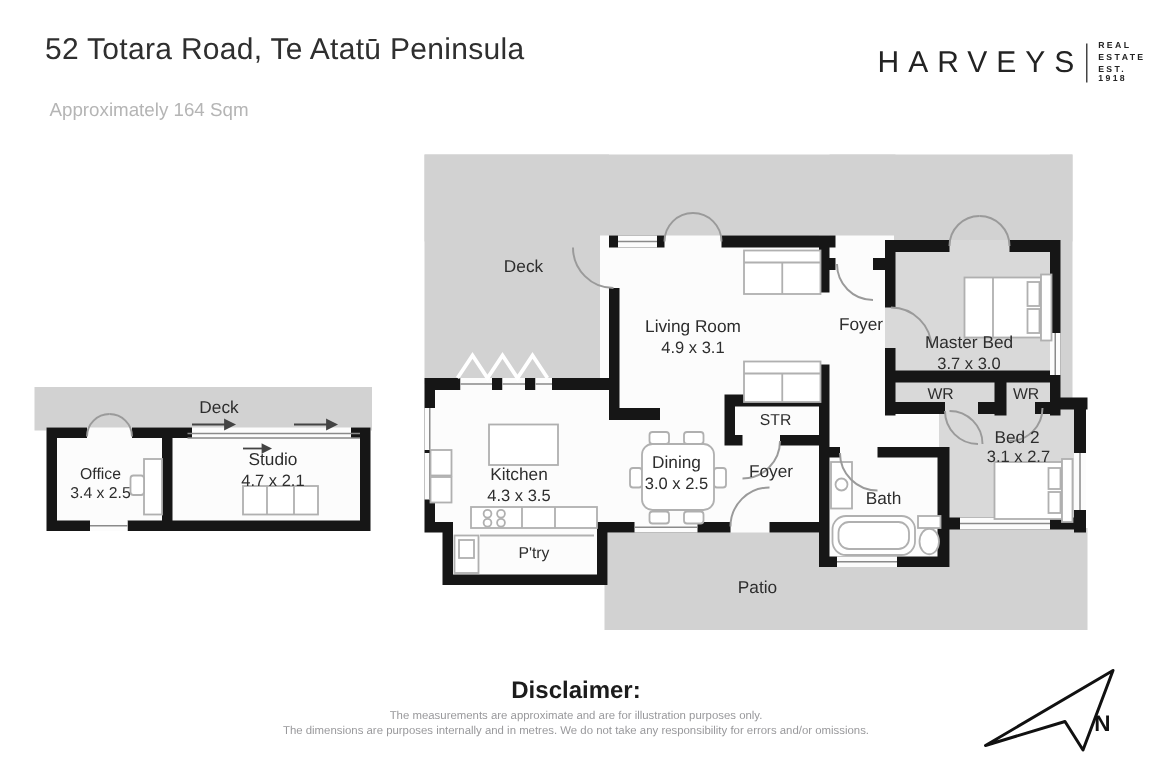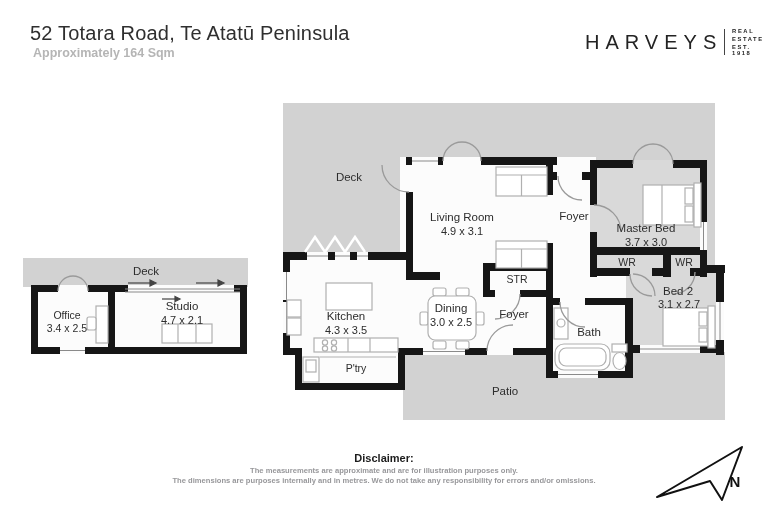--- a/index.html
+++ b/index.html
@@ -1,29 +1,29 @@
 <!DOCTYPE html>
 <html><head>
 <meta charset="utf-8">
 <style>
   html,body{margin:0;padding:0;background:#fff;}
   #page{position:relative;width:768px;height:512px;background:#fff;overflow:hidden;
         font-family:"Liberation Sans",sans-serif;}
   
   #title{position:absolute;left:30px;top:22px;font-size:20px;color:#2f2f2f;letter-spacing:.2px;}
-  #subtitle{position:absolute;left:33px;top:46px;font-size:12.5px;color:#b5b5b5;font-weight:bold;}
+  #subtitle{position:absolute;left:33px;top:66px;font-size:12.5px;color:#b5b5b5;}
   #logo{position:absolute;left:585px;top:28px;display:flex;align-items:center;}
   #logo .word{font-size:20px;letter-spacing:6px;color:#232323;font-weight:400;}
   #logo .bar{width:1px;height:26px;background:#444;margin:0 7px 0 2px;}
   #logo .tags{display:flex;flex-direction:column;justify-content:center;gap:2px;}
   #logo .tags span{font-size:5.8px;letter-spacing:1.6px;color:#232323;font-weight:700;}
   
   #disclaimer{position:absolute;left:0;right:0;top:452px;text-align:center;}
-  #disclaimer .head{font-size:11px;font-weight:700;color:#1c1c1c;margin-bottom:2px;}
-  #disclaimer .ln{font-size:7.6px;color:#98989b;line-height:9.5px;font-weight:bold;}
+  #disclaimer .head{font-size:16px;font-weight:700;color:#1c1c1c;margin-bottom:2px;}
+  #disclaimer .ln{font-size:7.6px;color:#98989b;line-height:9.5px;}
   svg text{font-family:"Liberation Sans",sans-serif;fill:#2d2d2d;}
   .room{font-size:11.5px;}
   .dim{font-size:11px;}
   .small{font-size:10.5px;}
 </style>
 </head>
 <body>
 
 <div id="page">
 

